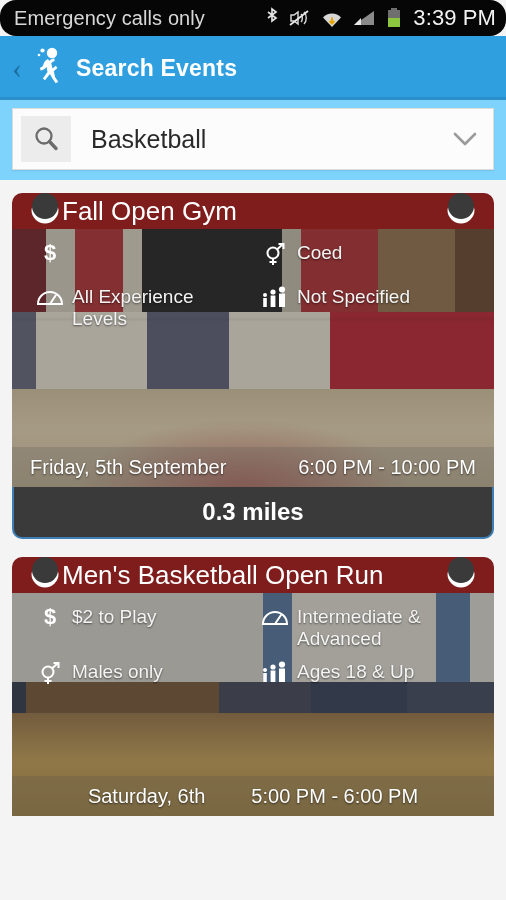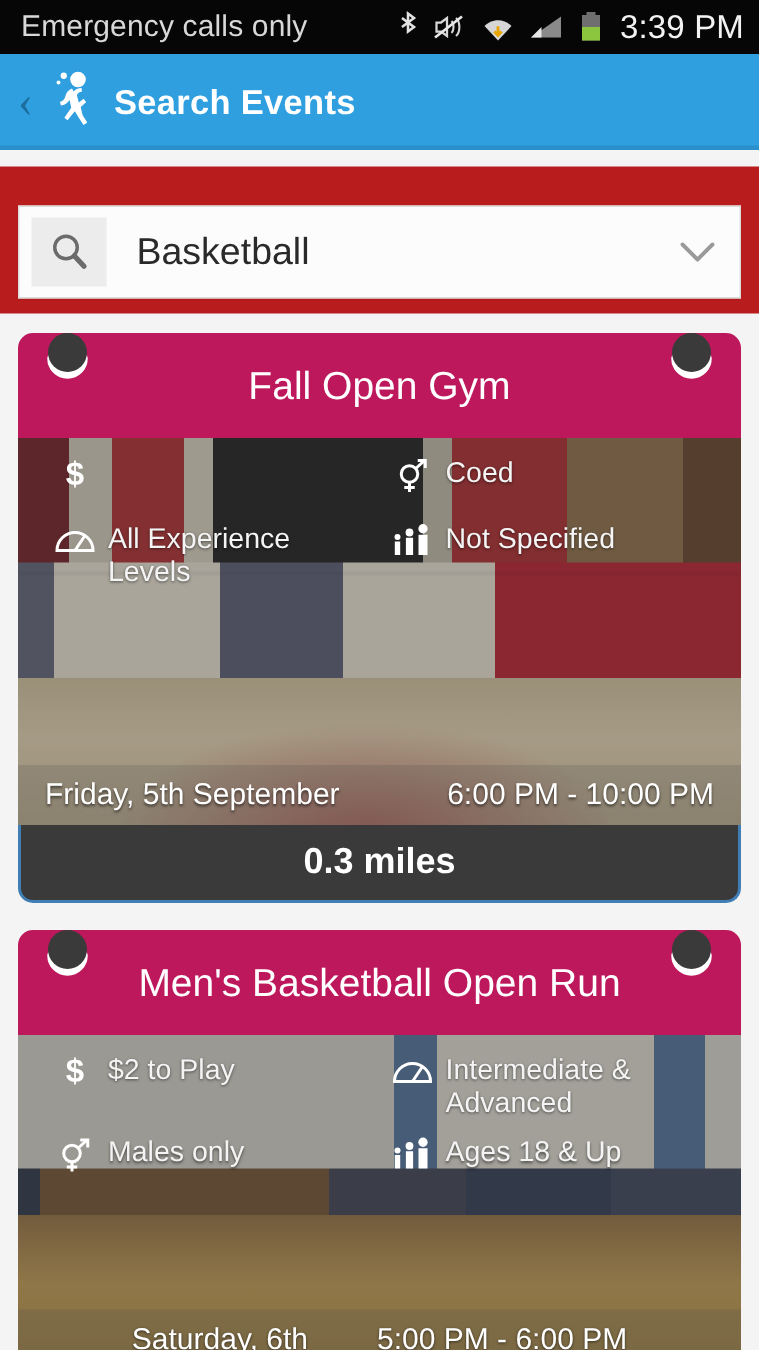--- a/index.html
+++ b/index.html
@@ -8,21 +8,21 @@
     font-family: "Liberation Sans", sans-serif;
     background: #f4f4f4;
     overflow: hidden;
   }
   #app { width: 506px; height: 900px; position: relative; background: #f4f4f4; }
 
   
   .statusbar {
     height: 36px; background: #060606; color: #e8e8e8;
     display: flex; align-items: center; padding: 0 10px 0 14px;
-    font-size: 20px; letter-spacing: .1px;
+    font-size: 20px; letter-spacing: .1px; border-radius: 16px;
   }
   .sb-carrier { flex: 0 0 auto; color: #d8d8d8; font-size: 20px; }
   .sb-spacer { flex: 1 1 auto; }
   .sb-icons { display: flex; align-items: center; gap: 9px; }
   .sb-icons svg { display: block; }
   .sb-clock { margin-left: 10px; font-size: 22px; color: #f2f2f2; }
 
   
   .appbar {
     height: 64px; background: #2f9fe0; display: flex; align-items: center;
@@ -31,21 +31,21 @@
   .back-chevron { width: 18px; display: flex; align-items: center; justify-content: center;
      color: #1b6e9e; font-size: 30px; line-height: 1; font-family: "Liberation Serif", serif; }
   .logo { width: 42px; height: 48px; display: flex; align-items: center; justify-content: center; }
   .appbar-title {
     color: #ffffff; font-size: 23px; font-weight: bold; margin-left: 8px;
     letter-spacing: .2px;
   }
   .appbar-underline { position: absolute; left: 0; right: 0; bottom: 0; height: 3px; background: #2a8fcb; }
 
   
-  .search-wrap { padding: 26px 12px 10px 12px; background: #b91c1c; margin-top: 11px; }
+  .search-wrap { padding: 8px 12px 10px 12px; background: #7dd3fc; }
   .searchbar {
     background: #fcfcfc; border: 1px solid #dcdcdc; height: 62px;
     display: flex; align-items: center; box-shadow: 0 1px 1px rgba(0,0,0,.07);
   }
   .search-ico-box {
     width: 50px; height: 46px; margin-left: 8px; background: #ececec;
     display: flex; align-items: center; justify-content: center; flex: 0 0 auto;
   }
   .search-value {
     flex: 1 1 auto; font-size: 25px; color: #2a2a2a; padding-left: 20px;
@@ -56,23 +56,23 @@
   
   .cards { padding: 0 12px; }
   .card { position: relative; margin-bottom: 18px; }
 
   .nail { position: absolute; top: 0; width: 26px; height: 26px; border-radius: 50%;
           background: #3a3a3a; z-index: 3; }
   .nail.left  { left: 20px; }
   .nail.right { right: 20px; }
 
   .card-header {
-    position: relative; margin-top: 13px; background: #be185d;
-    border-radius: 10px 10px 0 0; height: 70px;
-    display: flex; align-items: center; justify-content: center; z-index: 2;
+    position: relative; margin-top: 13px; background: #7f1d1d;
+    border-radius: 10px 10px 0 0; height: 36px;
+    display: flex; align-items: center; justify-content: flex-start; z-index: 2;
   }
   .card-title {
     color: #ffffff; font-size: 26px; text-align: center; padding: 0 50px;
     white-space: nowrap; overflow: hidden; text-overflow: ellipsis;
   }
   .hook { position: absolute; top: 13px; width: 30px; height: 26px; z-index: 4; }
   .hook.left  { left: 18px; }
   .hook.right { right: 18px; }
 
   .card-body { position: relative; overflow: hidden; }

